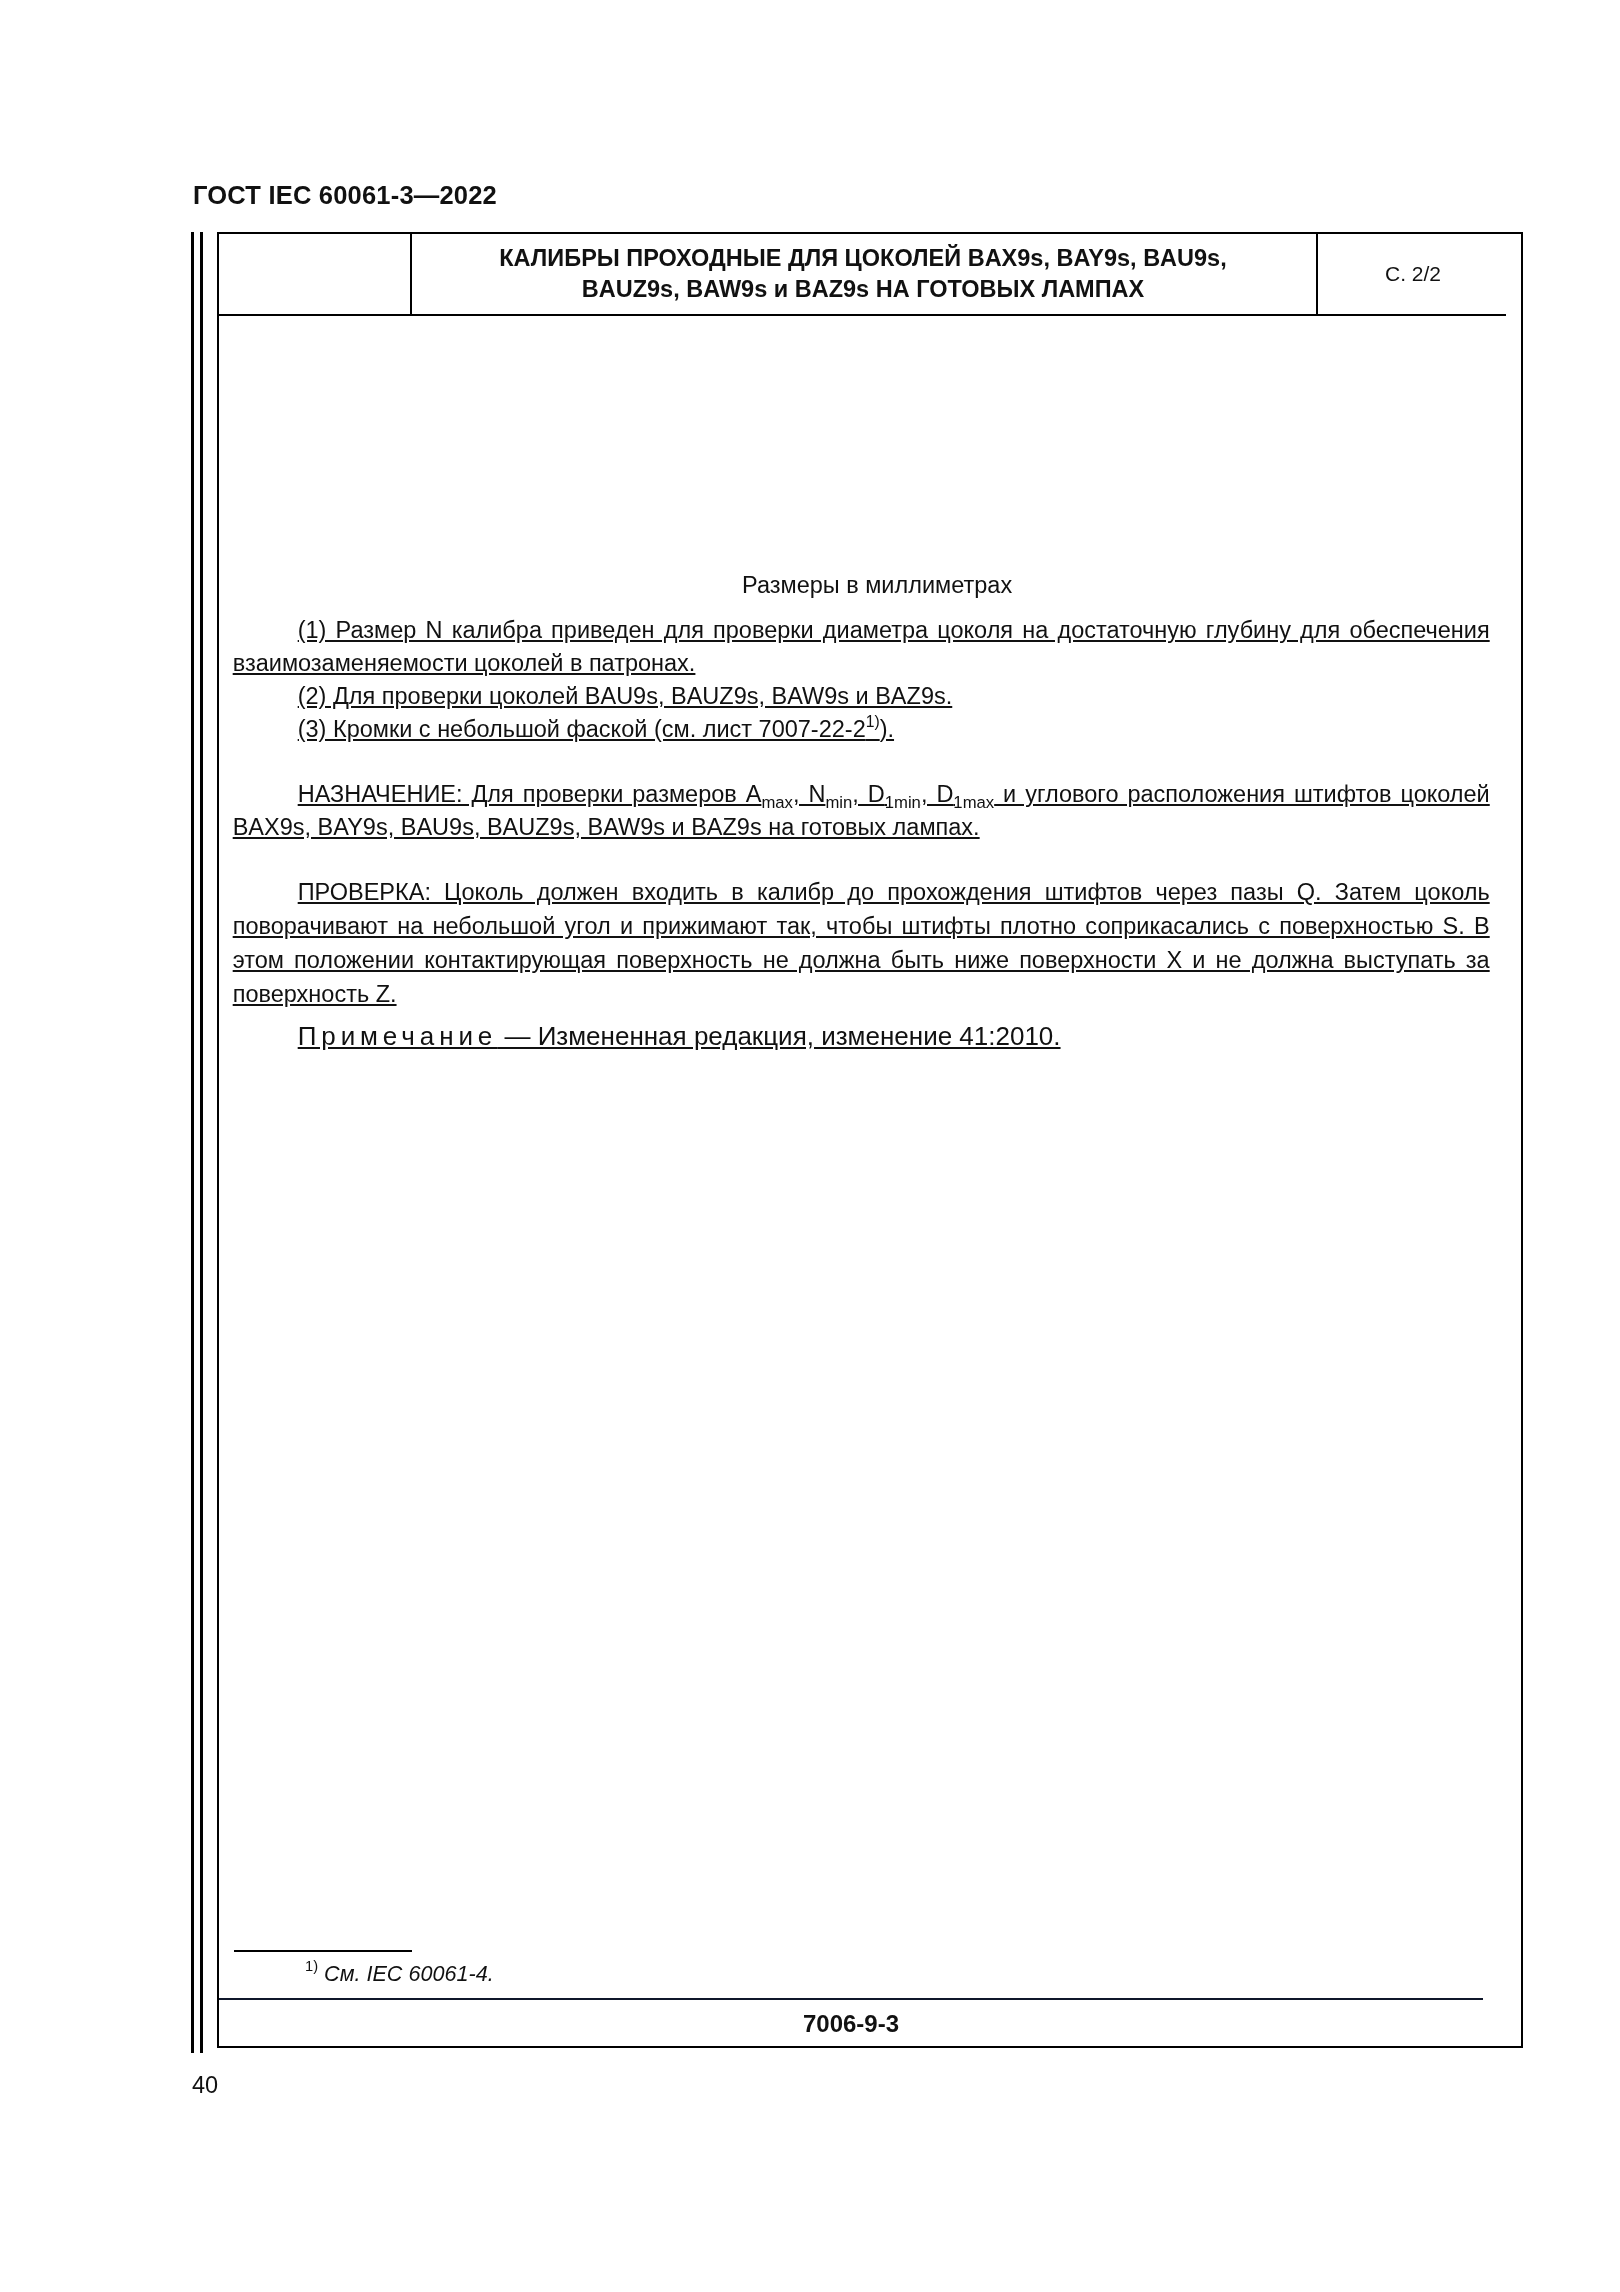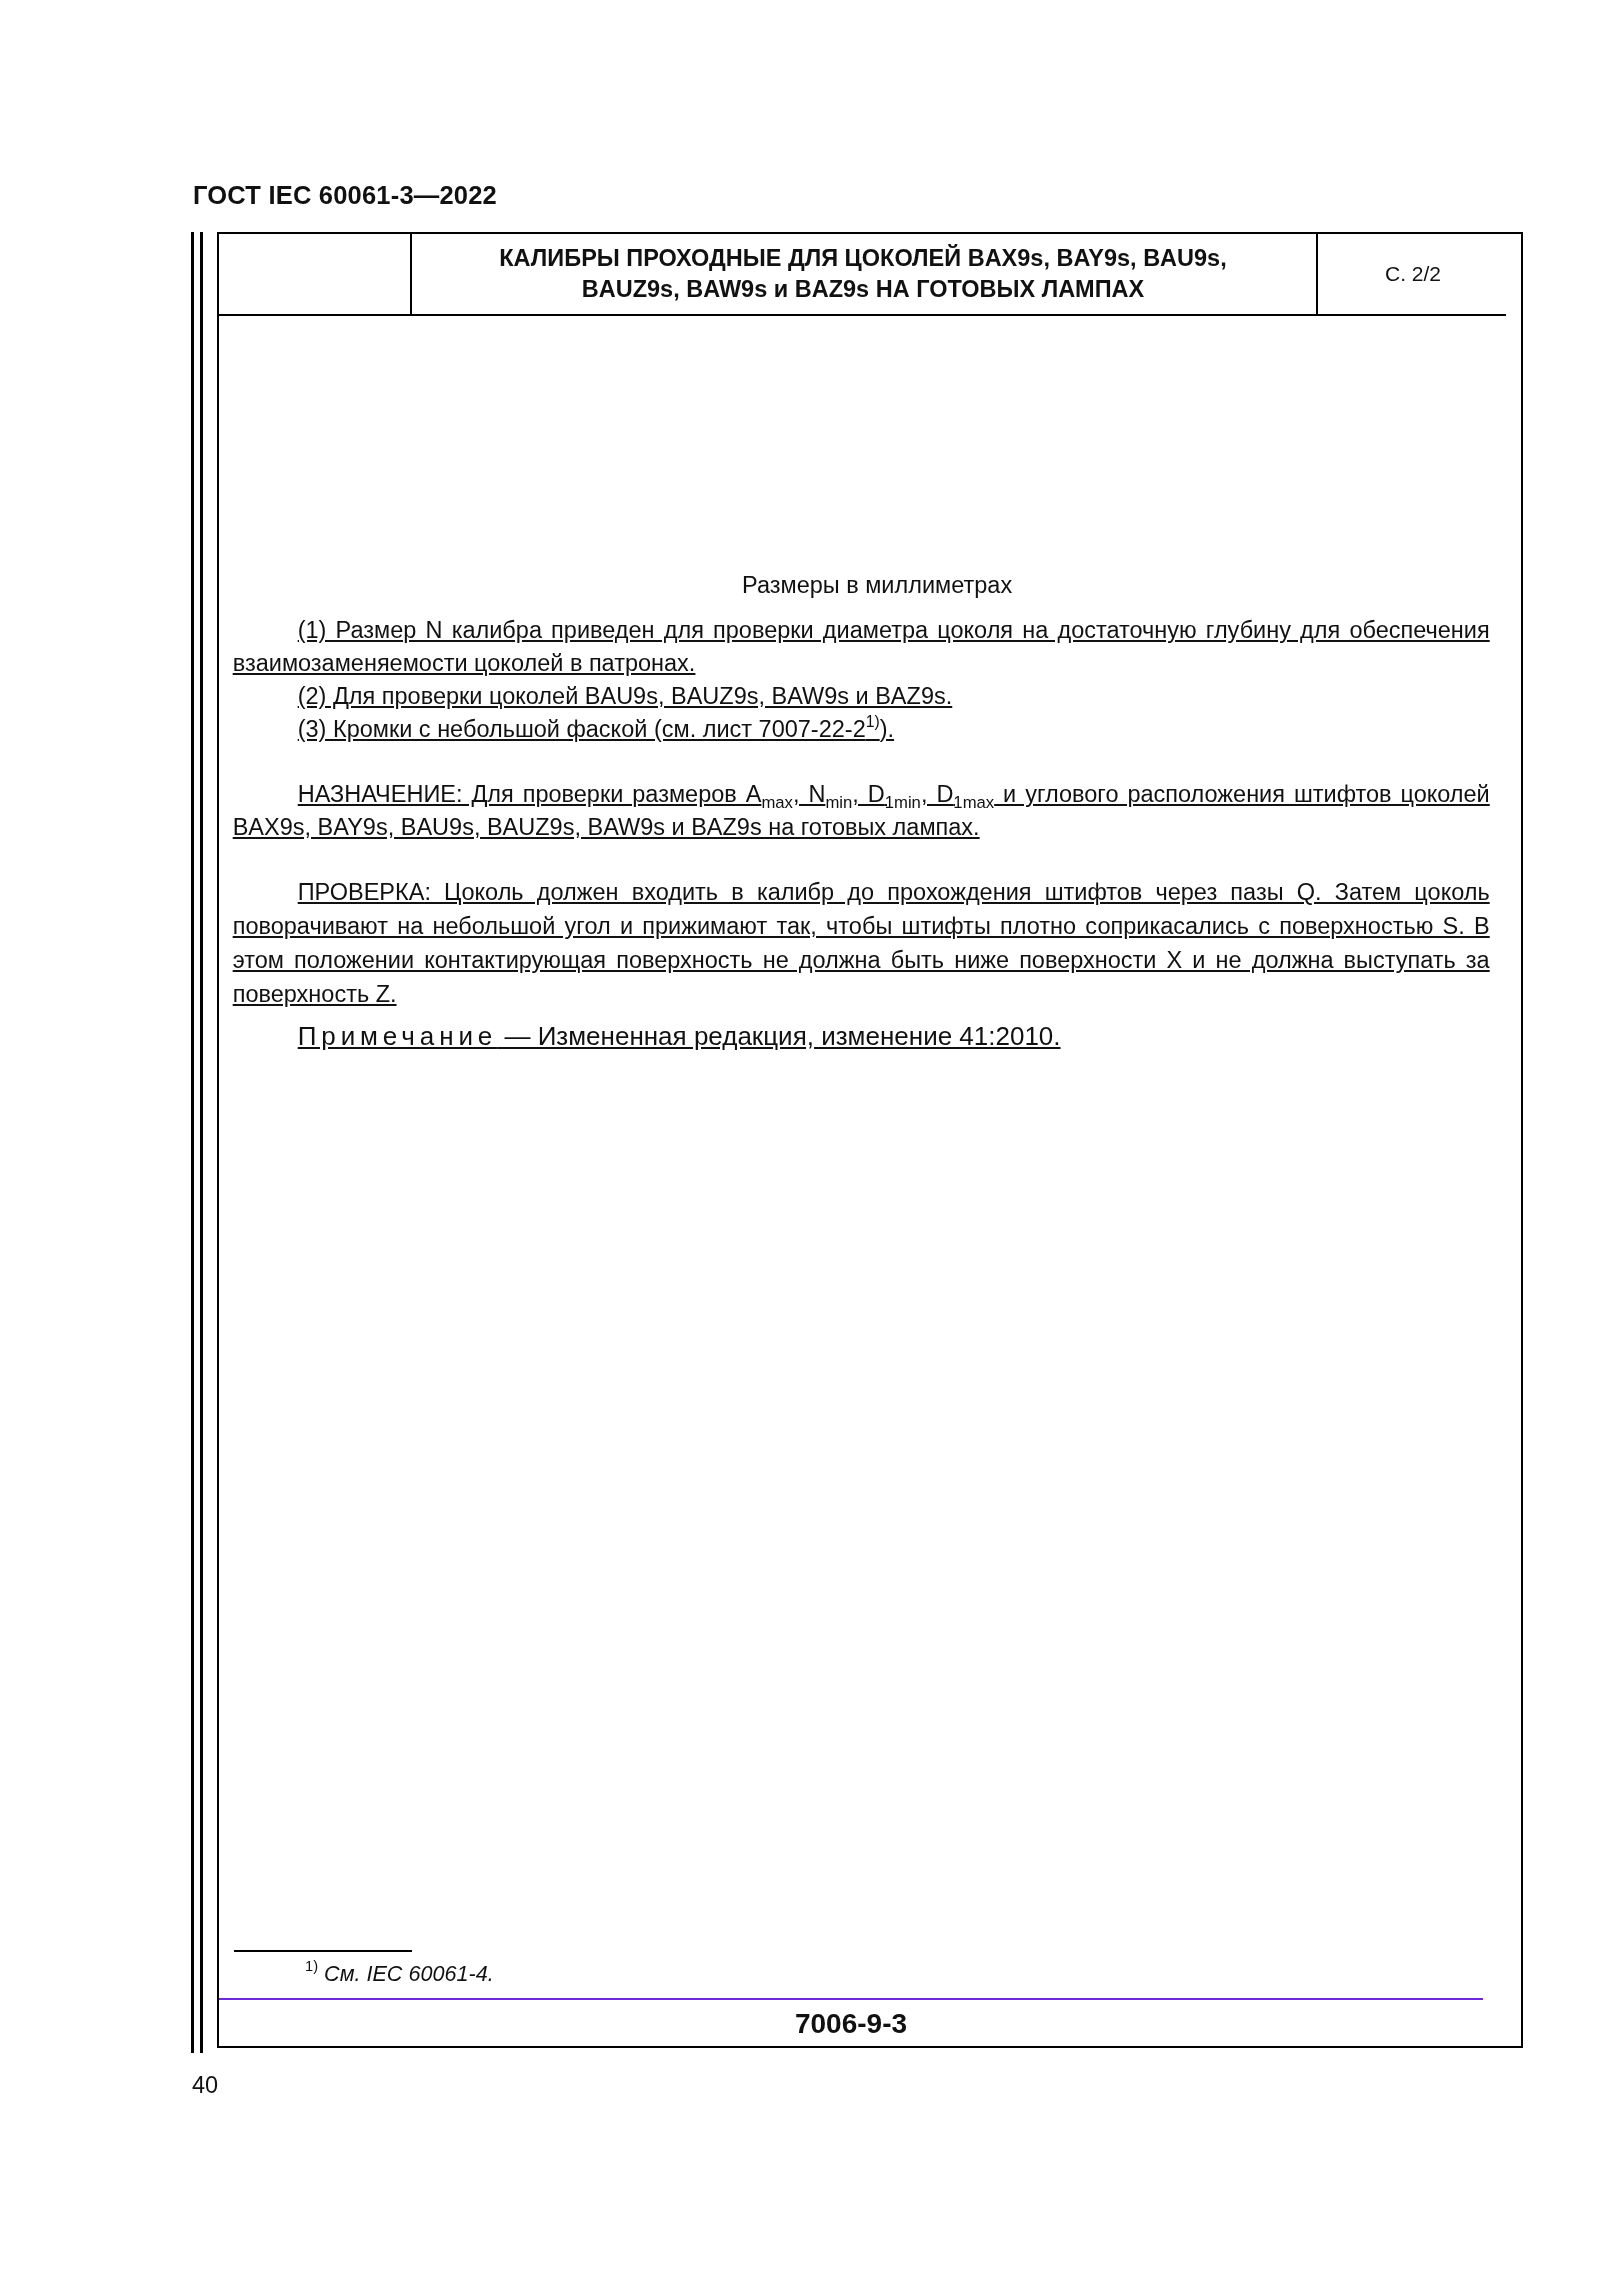--- a/index.html
+++ b/index.html
@@ -16,21 +16,21 @@
   .para{margin:0;text-indent:65px;}
   .nojust{text-align:left;}
   sub{font-size:16.7px;vertical-align:-5.9px;line-height:0;margin-top:15px;}
   sup{font-size:15.7px;vertical-align:9.8px;line-height:0;}
   #dims{position:absolute;left:523px;top:338px;font-size:23.5px;}
   #note{font-size:26px;}
   .spaced{letter-spacing:4.9px;}
   #fn-rule{position:absolute;left:14.7px;top:1716px;width:178px;height:2px;background:#000;}
   #footnote{position:absolute;left:86px;top:1727px;font-size:21.6px;font-style:italic;}
   #footnote sup{font-style:normal;font-size:14.7px;}
-  #code-row{position:absolute;left:0;top:1764px;width:1264px;height:48px;border-top:2px solid #6d28d9;display:flex;align-items:center;justify-content:center;font-weight:bold;font-size:28px;}
+  #code-row{position:absolute;left:0;top:1764px;width:1264px;height:48px;border-top:2px solid #0f172a;display:flex;align-items:center;justify-content:center;font-weight:bold;font-size:24px;}
   #page-num{left:192px;top:2072px;font-size:23.5px;}
 </style>
 </head>
 <body>
 
 <div id="doc-header" class="abs">ГОСТ IEC 60061-3—2022</div>
 
 <div class="vline" style="left:191px"></div>
 <div class="vline" style="left:200px"></div>
 

